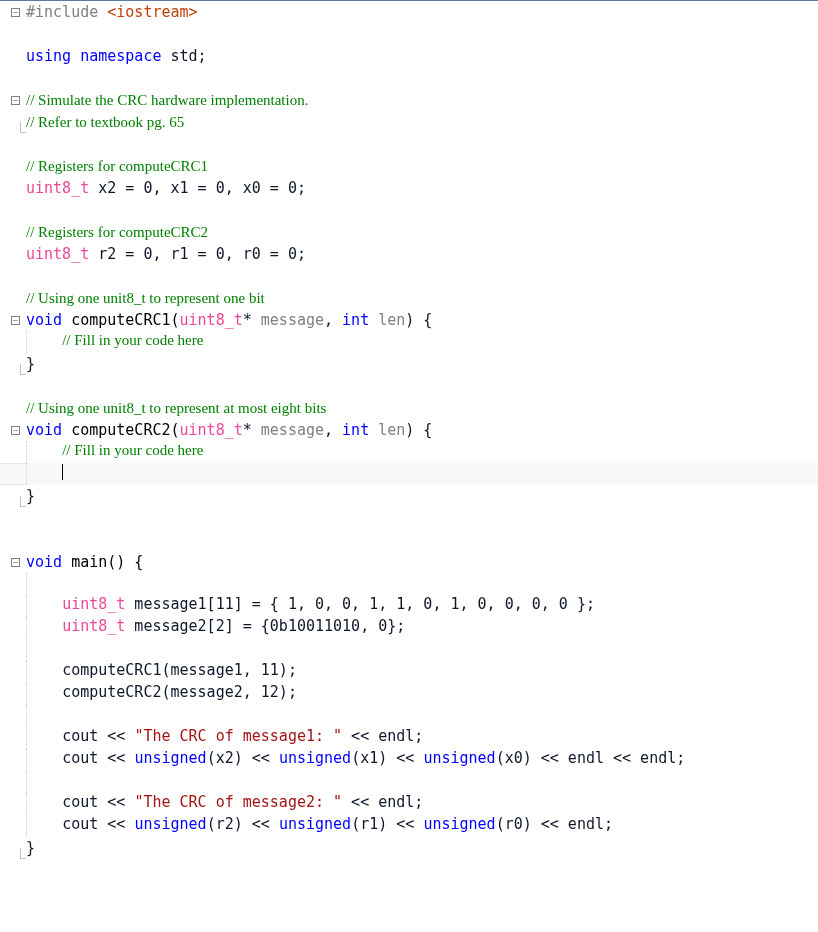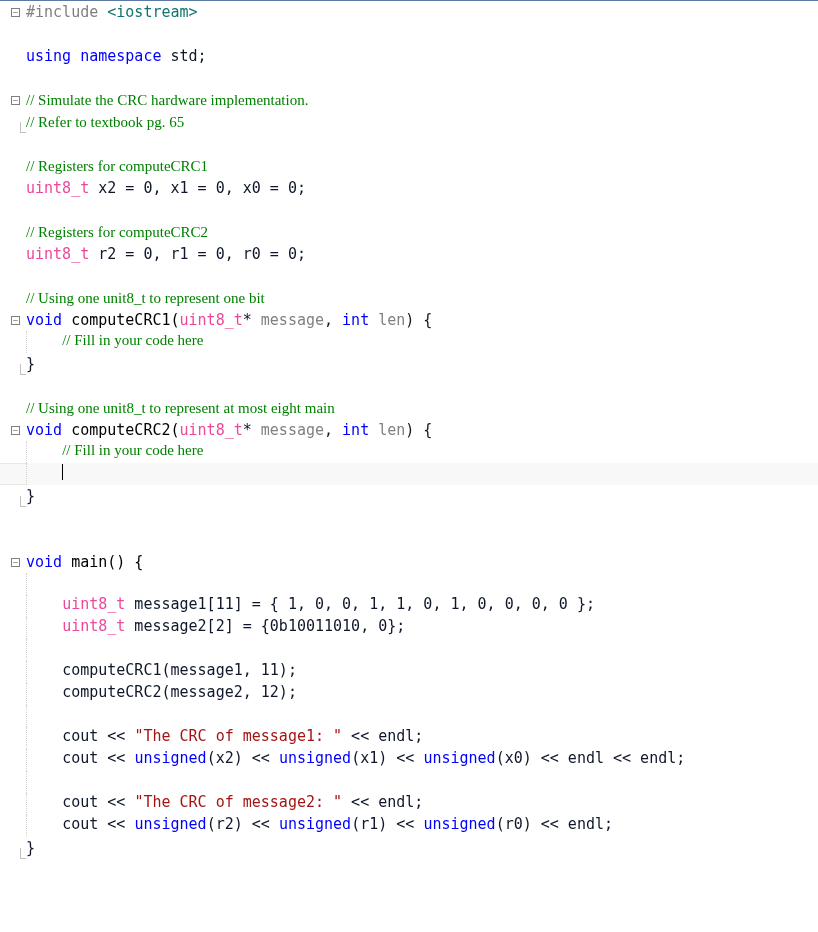--- a/index.html
+++ b/index.html
@@ -104,21 +104,21 @@
   .indent-guide {
     display: inline-block;
     border-left: 1px dotted #d0d0d0;
     height: 22px;
     vertical-align: top;
     margin-right: -1px;
   }
   
   .kw { color: #0000ff; }
   .pp { color: #808080; }
-  .inc { color: #0f766e; text-align: right; }
+  .inc { color: #c2410c; text-align: right; }
   .str { color: #a31515; }
   .typ { color: #ec4899; }
   .cmt { color: #008000; font-family: Liberation Serif, serif; }
   .pln { color: #0f172a; }
   .prm { color: #808080; }
   .fn  { color: #000000; }
 </style>
 </head>
 <body>
 
@@ -193,21 +193,21 @@
 
   <div class="line">
     <div class="gutter"><div class="vline-end"></div><div class="hline-end"></div></div>
     <div class="code"><span class="pln">}</span></div>
   </div>
 
   <div class="line"><div class="gutter"></div><div class="code"></div></div>
 
   <div class="line">
     <div class="gutter"></div>
-    <div class="code"><span class="cmt">// Using one unit8_t to represent at most eight main</span></div>
+    <div class="code"><span class="cmt">// Using one unit8_t to represent at most eight bits</span></div>
   </div>
 
   <div class="line">
     <div class="gutter"><span class="fold-box">−</span></div>
     <div class="code"><span class="kw">void</span><span class="fn"> computeCRC2(</span><span class="typ">uint8_t</span><span class="pln">* </span><span class="prm">message</span><span class="pln">, </span><span class="kw">int</span><span class="pln"> </span><span class="prm">len</span><span class="pln">) {</span></div>
   </div>
 
   <div class="line">
     <div class="gutter"><div class="vline"></div><div class="change-marker"></div></div>
     <div class="code"><span class="indent-guide"></span>    <span class="cmt">// Fill in your code here</span></div>

